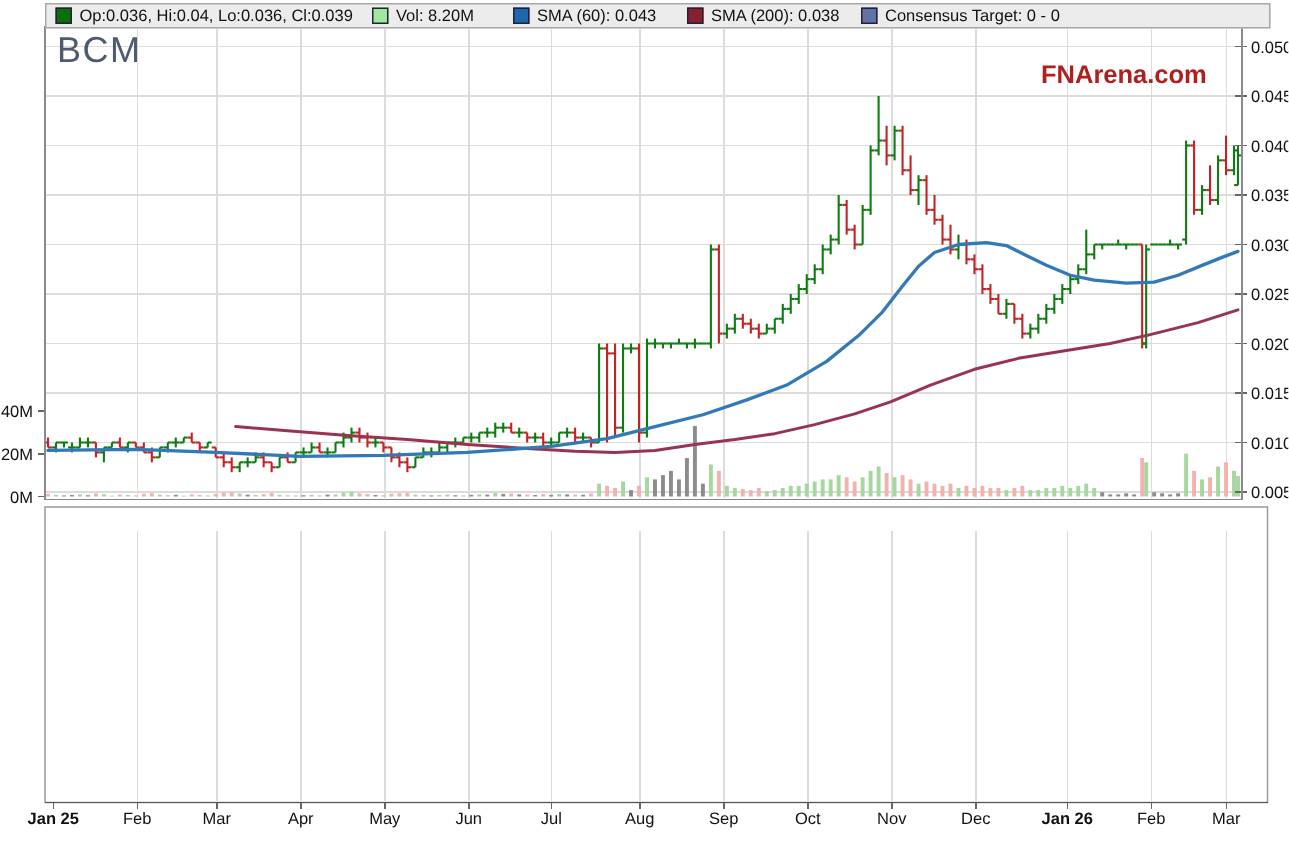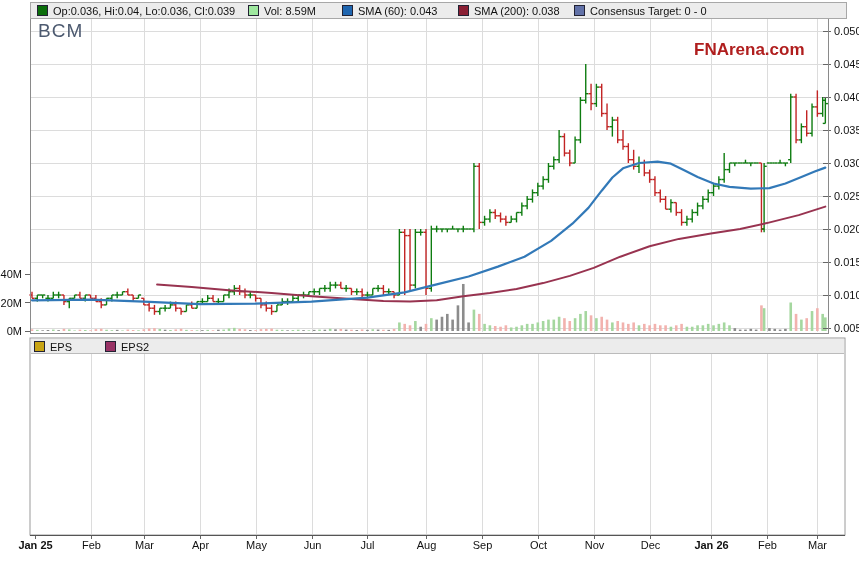--- a/index.html
+++ b/index.html
@@ -7,21 +7,21 @@
   #page{position:relative;width:859px;height:566px;background:#fff;}
   #chart-svg{position:absolute;left:0;top:0;z-index:1;}
   .overlay{position:absolute;z-index:2;}
   .legend-bar{left:30px;top:2px;width:815px;height:15px;background:#ececec;
     border:1px solid #a8a8a8;}
   .legend-item{position:absolute;top:1px;height:13px;display:flex;align-items:center;
     font-size:11px;color:#111;white-space:nowrap;}
   .swatch{display:inline-block;width:9px;height:9px;border:1px solid #223;margin-right:5px;}
   .eps-bar{left:31px;top:339px;width:813px;height:14px;background:#ececec;
     border-bottom:1px solid #bbb;}
-  .symbol{left:38px;top:20px;font-size:19px;color:#4d5a70;letter-spacing:1px;}
+  .symbol{left:38px;top:20px;font-size:24px;color:#4d5a70;letter-spacing:1px;}
   .brand{left:694px;top:24px;font-size:17px;font-weight:bold;color:#b01e1e;margin-top:16px;}
 </style>
 </head>
 <body>
 
 <div id="page">
 
   <svg id="chart-svg" width="859" height="566" viewBox="0 0 859 566">
       <g>
         <rect x="30" y="18" width="798" height="315" fill="#fff"></rect>
@@ -741,43 +741,33 @@
       </g>
     </svg>
 
   <div class="overlay legend-bar">
     <span class="legend-item" style="left:6px">
       <span class="swatch" style="background: rgb(11, 110, 11);"></span>
       <span>Op:0.036, Hi:0.04, Lo:0.036, Cl:0.039</span>
       </span>
     <span class="legend-item" style="left:217px">
       <span class="swatch" style="background: rgb(159, 232, 159);"></span>
-      <span>Vol: 8.59M</span>
+      <span>Vol: 8.20M</span>
       </span>
     <span class="legend-item" style="left:311px">
       <span class="swatch" style="background: rgb(31, 102, 176);"></span>
       <span>SMA (60): 0.043</span>
       </span>
     <span class="legend-item" style="left:427px">
       <span class="swatch" style="background: rgb(138, 31, 52);"></span>
       <span>SMA (200): 0.038</span>
       </span>
     <span class="legend-item" style="left:543px">
       <span class="swatch" style="background: rgb(98, 114, 168);"></span>
       <span>Consensus Target: 0 - 0</span>
       </span>
   </div>
 
   <div class="overlay symbol">BCM</div>
   <div class="overlay brand">FNArena.com</div>
 
-  <div class="overlay eps-bar">
-    <span class="legend-item" style="left:3px">
-      <span class="swatch" style="background: rgb(200, 164, 20);"></span>
-      <span>EPS</span>
-      </span>
-    <span class="legend-item" style="left:74px">
-      <span class="swatch" style="background: rgb(153, 51, 102);"></span>
-      <span>EPS2</span>
-      </span>
-  </div>
 
 </div>
 
 </body></html>

